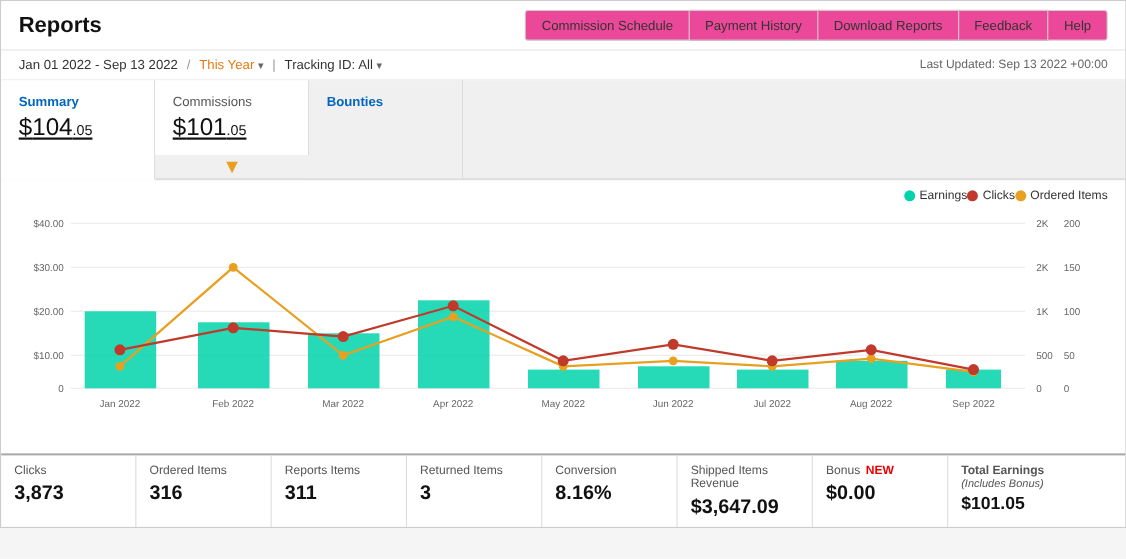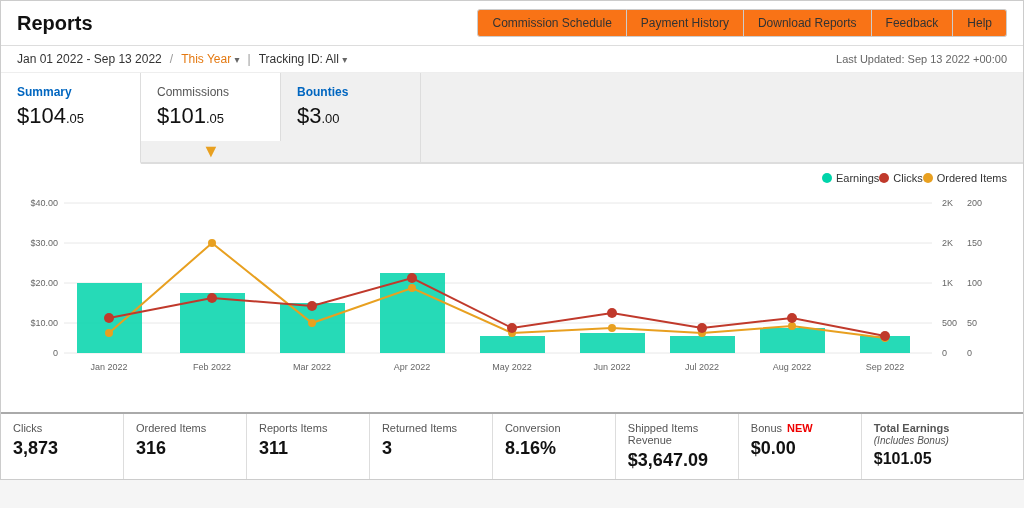--- a/index.html
+++ b/index.html
@@ -3,40 +3,40 @@
   <meta charset="utf-8">
   <style>
     * { box-sizing: border-box; margin: 0; padding: 0; }
     body { font-family: Arial, sans-serif; background: #f5f5f5; font-size: 13px; color: #333; }
     .container { width: 1024px; height: 480px; background: #fff; border: 1px solid #ccc; overflow: hidden; display: flex; flex-direction: column; }
     
     
     .header { display: flex; align-items: center; justify-content: space-between; padding: 8px 16px; border-bottom: 1px solid #ddd; background: #fff; }
     .header-title { font-size: 20px; font-weight: bold; color: #111; }
     .header-nav { display: flex; gap: 0; }
-    .nav-btn { padding: 6px 14px; border: 1px solid #ccc; background: #f97316; cursor: pointer; font-size: 12px; color: #333; border-left: none; }
+    .nav-btn { padding: 6px 14px; border: 1px solid #ccc; background: #ec4899; cursor: pointer; font-size: 12px; color: #333; border-left: none; }
     .nav-btn:first-child { border-left: 1px solid #ccc; border-radius: 3px 0 0 3px; }
     .nav-btn:last-child { border-radius: 0 3px 3px 0; }
 
     
     .subheader { display: flex; align-items: center; justify-content: space-between; padding: 6px 16px; background: #fff; border-bottom: 1px solid #eee; }
     .subheader-left { display: flex; align-items: center; gap: 8px; font-size: 12px; }
     .date-range { color: #333; }
     .this-year { color: #e47911; cursor: pointer; }
     .separator { color: #999; }
     .tracking-id { color: #333; cursor: pointer; }
     .subheader-right { font-size: 11px; color: #666; }
 
     
     .summary-tabs { display: flex; background: #f0f0f0; border-bottom: 2px solid #ddd; }
     .summary-tab { padding: 12px 16px; cursor: pointer; background: #f0f0f0; border-right: 1px solid #ddd; min-width: 140px; }
     .summary-tab.active { background: #fff; border-bottom: 2px solid #fff; margin-bottom: -2px; }
     .summary-tab-label { font-size: 12px; color: #555; margin-bottom: 4px; }
     .summary-tab-label.blue { color: #0066c0; font-weight: bold; }
-    .summary-tab-value { font-size: 22px; color: #111; font-weight: normal; }
+    .summary-tab-value { font-size: 22px; color: #111; font-weight: normal; text-decoration: underline; }
     .summary-tab-value .cents { font-size: 13px; }
     .tab-arrow { text-align: center; color: #e8a020; font-size: 18px; }
 
     
     .chart-area { flex: 1; position: relative; padding: 8px 16px 4px 16px; background: #fff; overflow: hidden; }
     .chart-legend { display: flex; justify-content: flex-end; margin-bottom: 4px; font-size: 11px; }
     .legend-item { display: flex; align-items: center; gap: 4px; }
     .legend-dot { width: 10px; height: 10px; border-radius: 50%; }
     
     
@@ -91,21 +91,20 @@
     </div>
     <div style="display:flex; flex-direction:column; align-items:center; justify-content:flex-end; padding-bottom:0;">
       <div class="summary-tab" style="background:#fff; border-bottom: none;">
         <div class="summary-tab-label">Commissions</div>
         <div class="summary-tab-value">$<span style="font-size:22px">101</span><span class="cents">.05</span></div>
       </div>
       <div class="tab-arrow">▼</div>
     </div>
     <div class="summary-tab">
       <div class="summary-tab-label blue">Bounties</div>
-      <div class="summary-tab-value">$<span style="font-size:22px">3</span><span class="cents">.00</span></div>
     </div>
   </div>
 
   <div class="chart-area">
     <div class="chart-legend">
       <div class="legend-item">
         <div class="legend-dot" style="background:#00d4aa;"></div>
         <span>Earnings</span>
       </div>
       <div class="legend-item">

